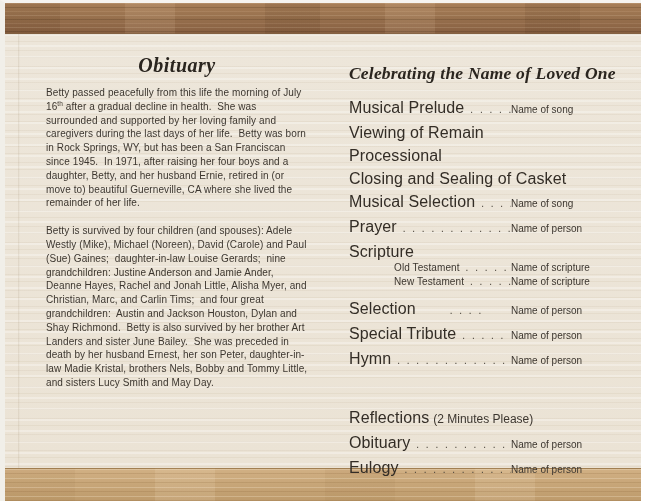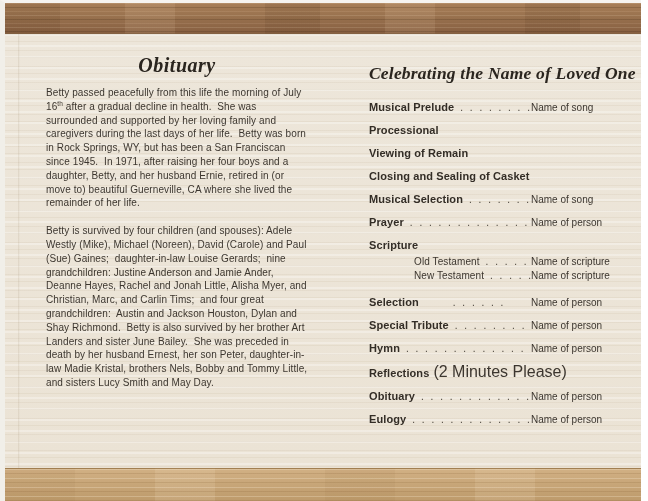--- a/index.html
+++ b/index.html
@@ -68,37 +68,37 @@
     letter-spacing: 0.5px;
   }
   .para {
     font-size: 10px; line-height: 13.8px;
     white-space: pre-wrap;
     margin: 0 0 14px 0;
     letter-spacing: 0.1px;
   }
   .para sup { font-size: 6.5px; vertical-align: super; line-height: 0; }
   
-  .right-col { position: absolute; left: 364px; top: 29px; width: 266px; }
+  .right-col { position: absolute; left: 344px; top: 29px; width: 266px; }
   .service-title {
     font-family: "Liberation Serif", serif;
     font-weight: bold; font-style: italic;
     font-size: 17.5px; color: #2a251f;
     text-align: center; margin: 0 0 17px 0;
     white-space: nowrap; letter-spacing: 0.2px;
   }
   .prow {
     display: flex; align-items: baseline;
     line-height: 13px; margin-bottom: 10px;
   }
   .plabel {
-    font-weight: bold; font-size: 11px; color: #332d26;
+    font-weight: normal; font-size: 16px; color: #332d26;
     white-space: nowrap; letter-spacing: 0.1px;
   }
-  .pnote { font-weight: normal; font-size: 16px; color: #3c362f; white-space: nowrap; margin-left: 4px; }
+  .pnote { font-weight: normal; font-size: 12px; color: #3c362f; white-space: nowrap; margin-left: 4px; margin-top: 36px; }
   .pdots {
     flex: 1 1 auto; overflow: hidden; white-space: nowrap;
     font-size: 10px; color: #4a443b; letter-spacing: 2px;
     padding: 0 4px 0 6px;
   }
   .pvalue {
     flex: 0 0 104px; width: 104px;
     font-size: 10px; color: #3c362f; white-space: nowrap;
   }
   .pgroup { margin-bottom: 10px; }
@@ -127,25 +127,25 @@
     <section class="right-col">
       <h1 class="service-title">Celebrating the Name of Loved One</h1>
 
       <div class="prow">
         <span class="plabel">Musical Prelude</span>
         <span class="pdots">. . . . . . . . . . . . . . . . . . . . . . . . . . . . . . . . . . . . . . . . . . . . . . . . . . . . . . . .</span>
         <span class="pvalue">Name of song</span>
       </div>
 
       <div class="prow">
+        <span class="plabel">Viewing of Remain</span>
+      </div>
+
+      <div class="prow">
         <span class="plabel">Processional</span>
-      </div>
-
-      <div class="prow">
-        <span class="plabel">Viewing of Remain</span>
       </div>
 
       <div class="prow">
         <span class="plabel">Closing and Sealing of Casket</span>
       </div>
 
       <div class="prow">
         <span class="plabel">Musical Selection</span>
         <span class="pdots">. . . . . . . . . . . . . . . . . . . . . . . . . . . . . . . . . . . . . . . . . . . . . . . . . . . . . . . .</span>
         <span class="pvalue">Name of song</span>

